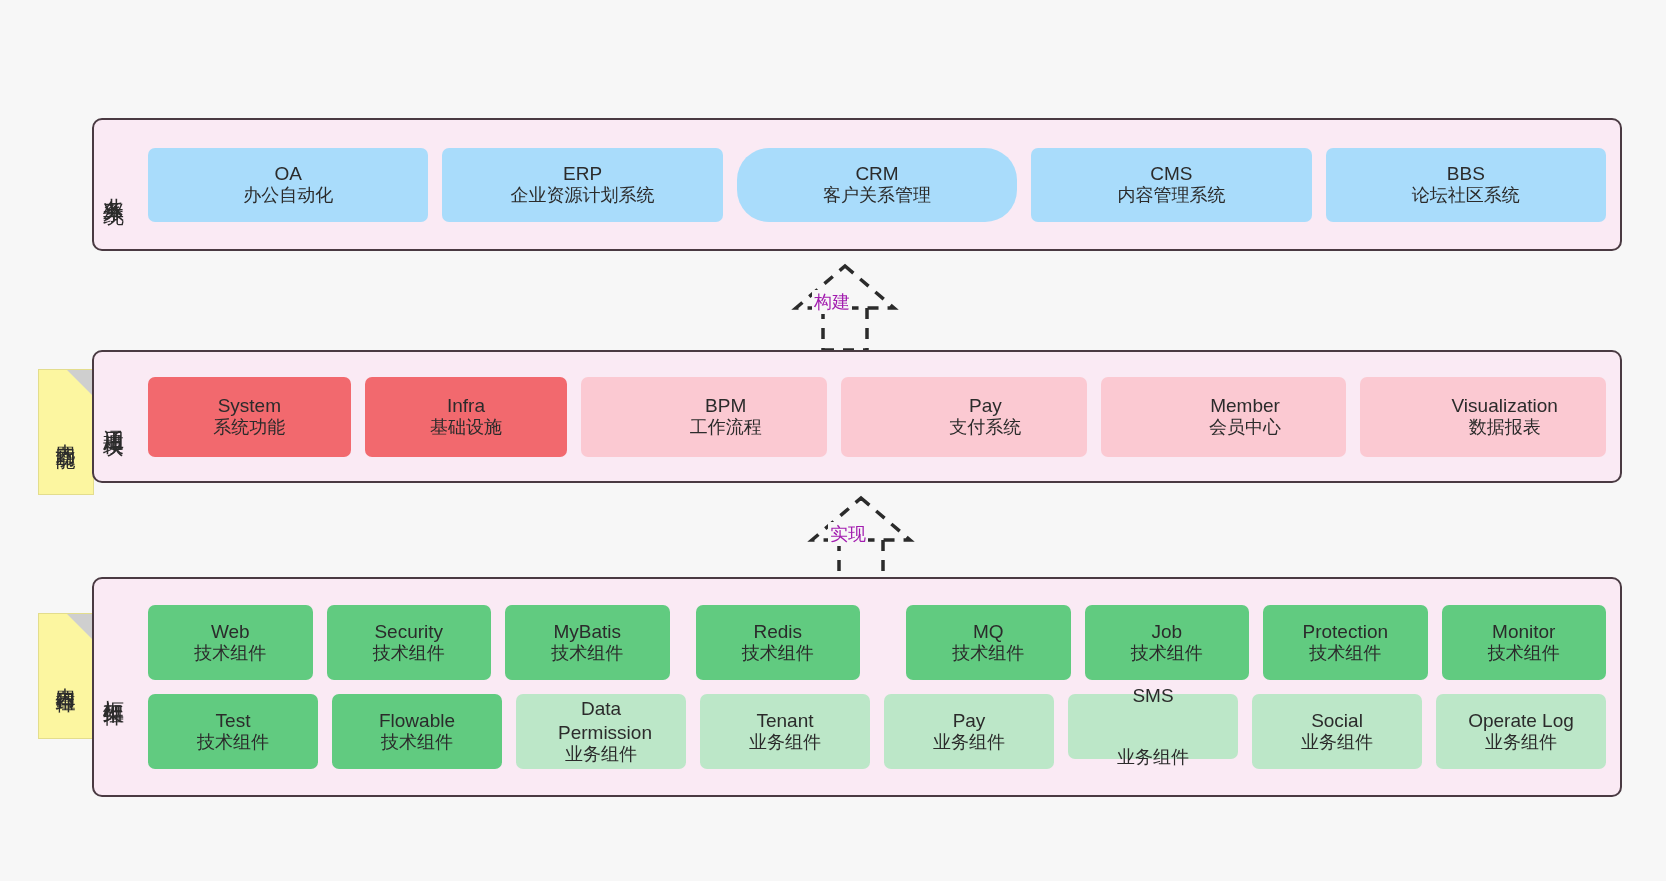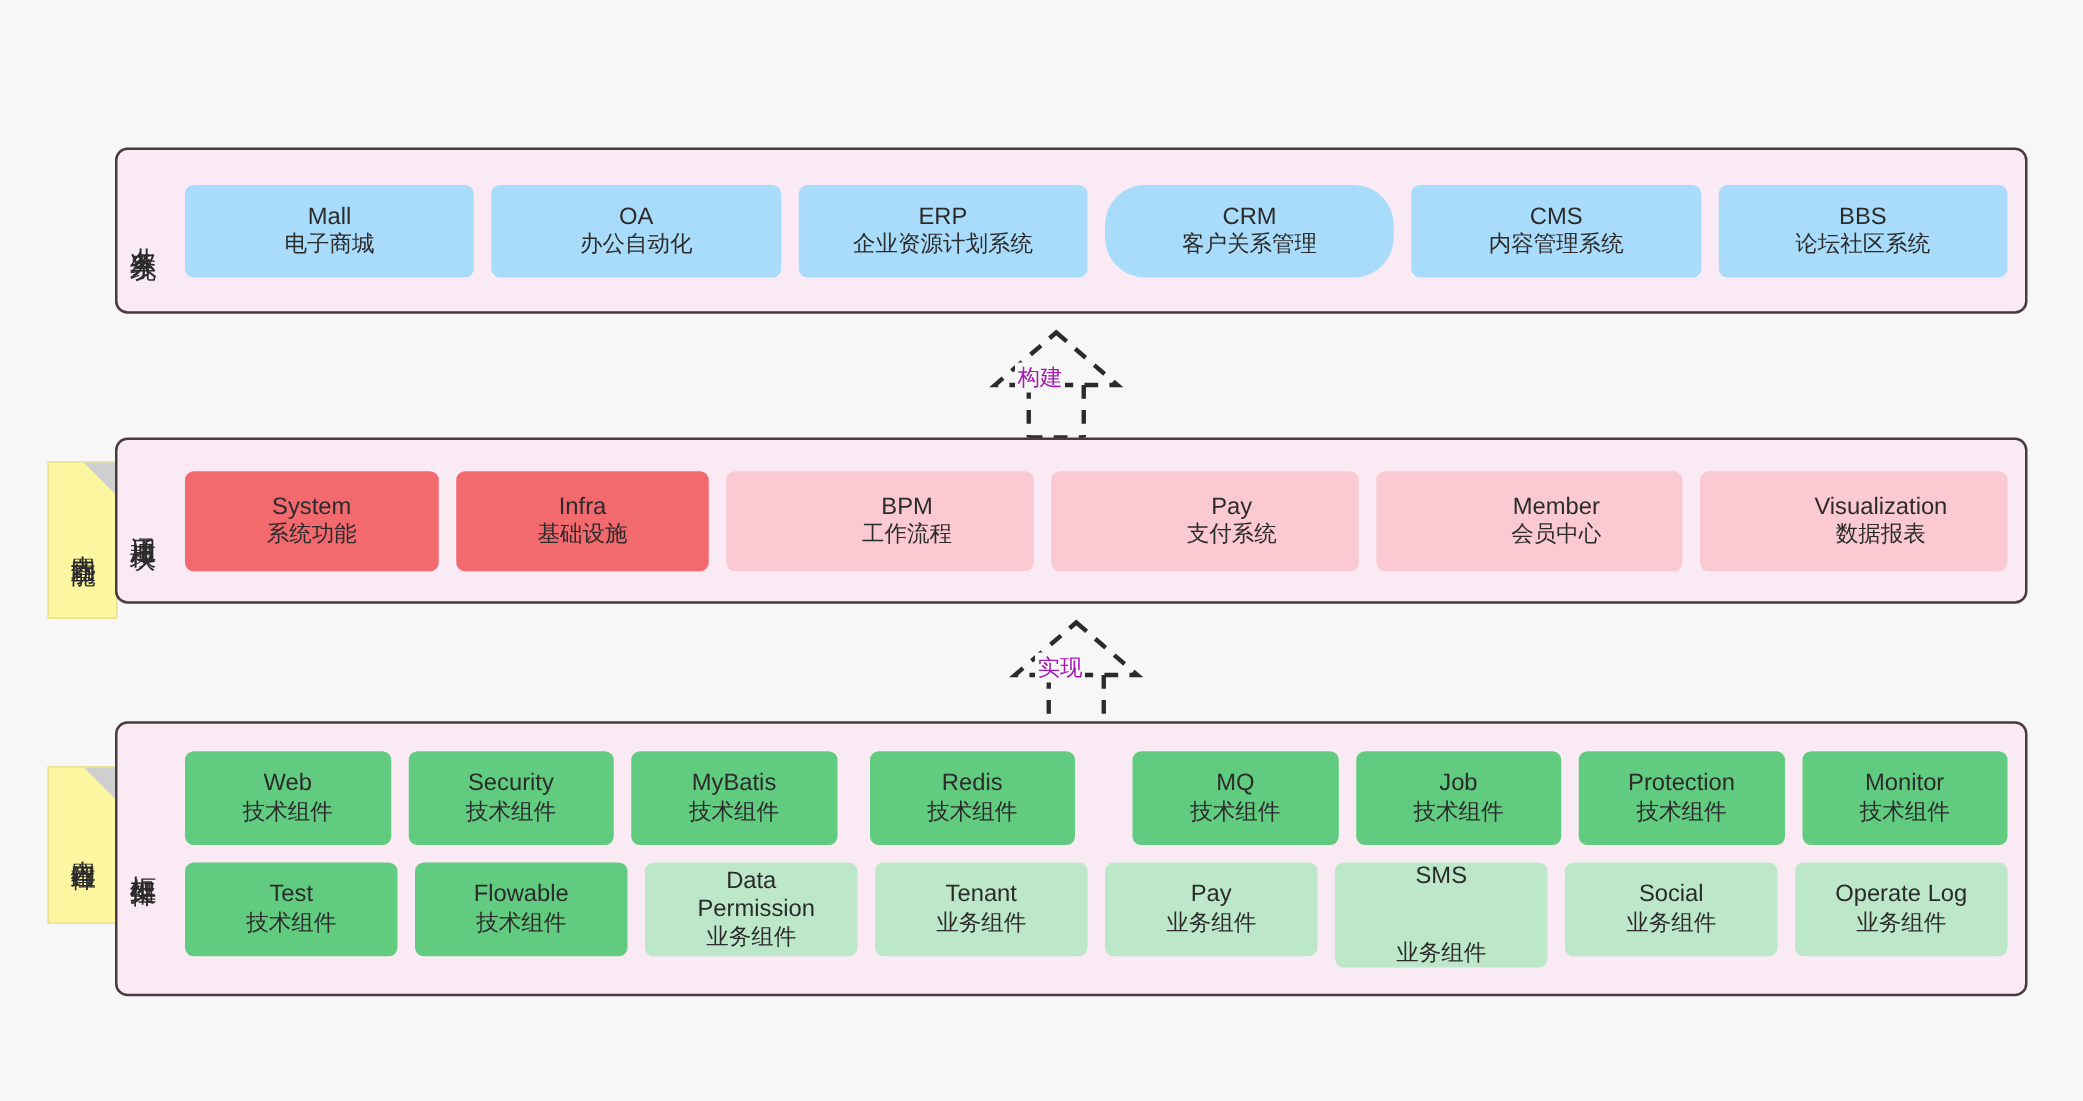--- a/index.html
+++ b/index.html
@@ -107,24 +107,20 @@
 </head>
 <body>
 
 <div id="stage">
 
   <div class="layer" id="layer-business" style="left:92px; top:118px; width:1530px; height:133px;">
     <div class="layer-title">业务系统</div>
     <div class="layer-body">
       <div class="row">
         <div class="node c-blue" style="height:74px;">
-          <span class="n-title">Mall</span>
-          <span class="n-sub">电子商城</span>
-        </div>
-        <div class="node c-blue" style="height:74px;">
           <span class="n-title">OA</span>
           <span class="n-sub">办公自动化</span>
         </div>
         <div class="node c-blue" style="height:74px;">
           <span class="n-title">ERP</span>
           <span class="n-sub">企业资源计划系统</span>
         </div>
         <div class="node c-blue" style="height:74px;border-radius:32px;">
           <span class="n-title">CRM</span>
           <span class="n-sub">客户关系管理</span>
@@ -254,21 +250,21 @@
           <span class="n-sub">业务组件</span>
         </div>
         <div class="node c-greenlight" style="height:75px;">
           <span class="n-title">Tenant</span>
           <span class="n-sub">业务组件</span>
         </div>
         <div class="node c-greenlight" style="height:75px;">
           <span class="n-title">Pay</span>
           <span class="n-sub">业务组件</span>
         </div>
-        <div class="node c-greenlight" style="height:84px;gap:40px;">
+        <div class="node c-greenlight" style="height:65px;gap:40px;">
           <span class="n-title">SMS</span>
           <span class="n-sub">业务组件</span>
         </div>
         <div class="node c-greenlight" style="height:75px;">
           <span class="n-title">Social</span>
           <span class="n-sub">业务组件</span>
         </div>
         <div class="node c-greenlight" style="height:75px;">
           <span class="n-title">Operate Log</span>
           <span class="n-sub">业务组件</span>

